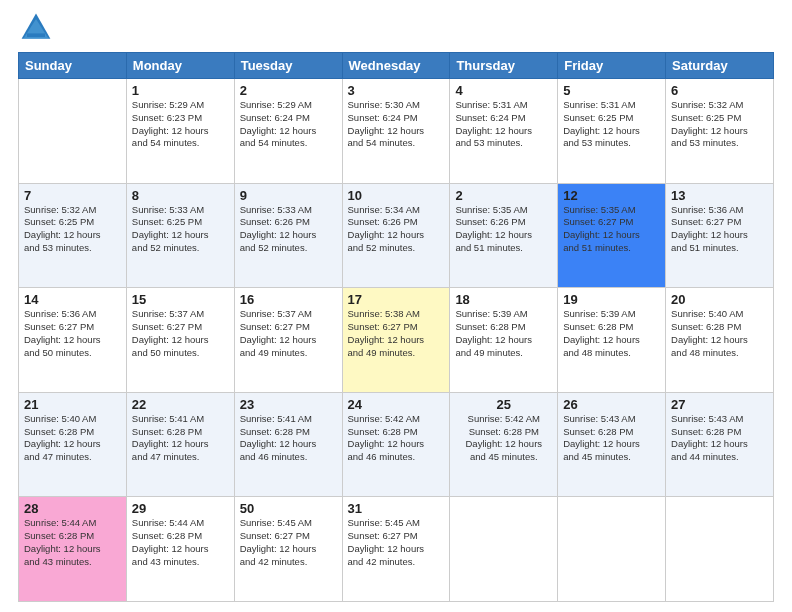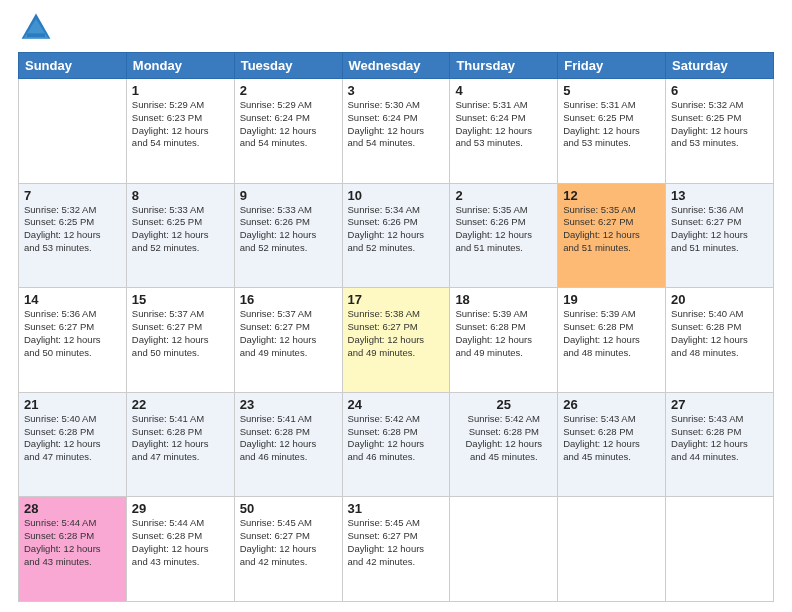--- a/index.html
+++ b/index.html
@@ -201,21 +201,21 @@
 Daylight: 12 hours
 and 52 minutes.</div>
           </td>
           <td style="background: rgb(238, 243, 250);">
             <span class="day-number">2</span>
             <div class="day-info" style="white-space: pre-line;">Sunrise: 5:35 AM
 Sunset: 6:26 PM
 Daylight: 12 hours
 and 51 minutes.</div>
           </td>
-          <td style="background: #fdba74;">
+          <td style="background: #3b82f6;">
             <span class="day-number">12</span>
             <div class="day-info" style="white-space: pre-line;">Sunrise: 5:35 AM
 Sunset: 6:27 PM
 Daylight: 12 hours
 and 51 minutes.</div>
           </td>
           <td style="background: rgb(238, 243, 250);">
             <span class="day-number">13</span>
             <div class="day-info" style="white-space: pre-line;">Sunrise: 5:36 AM
 Sunset: 6:27 PM

